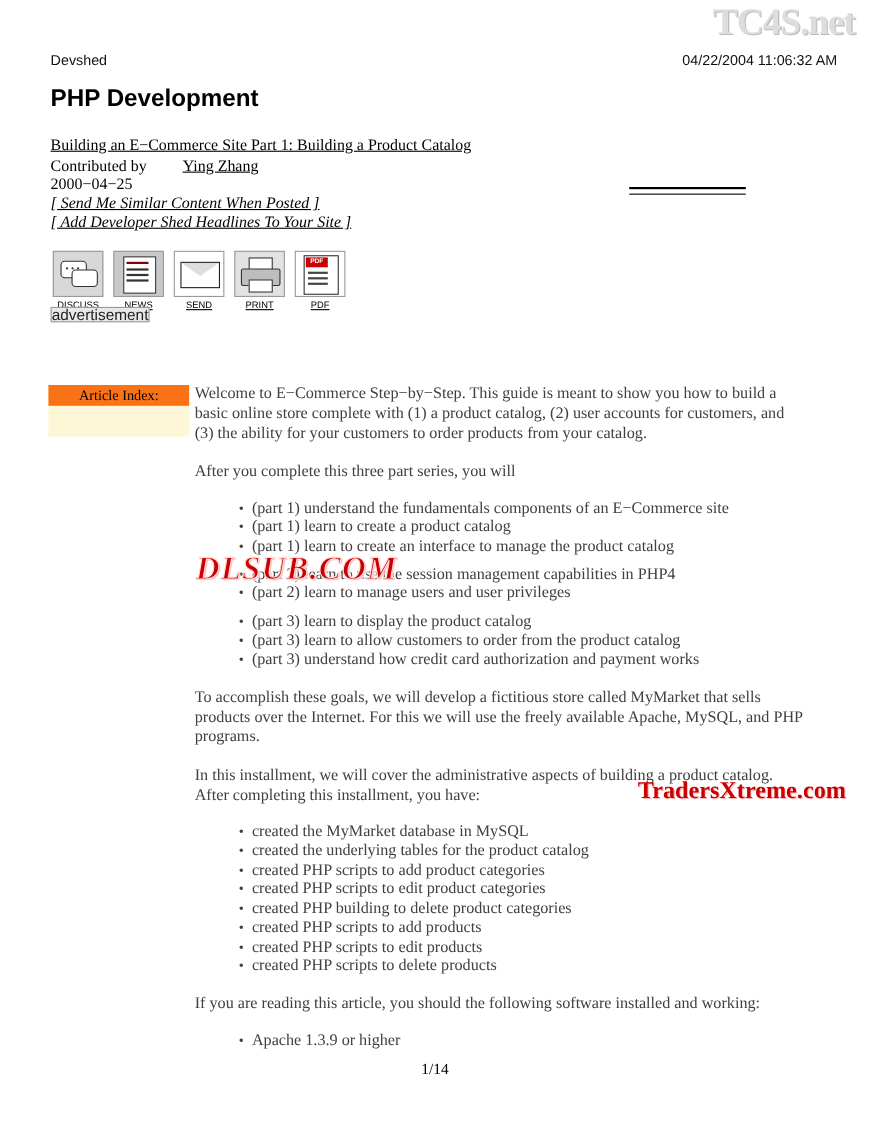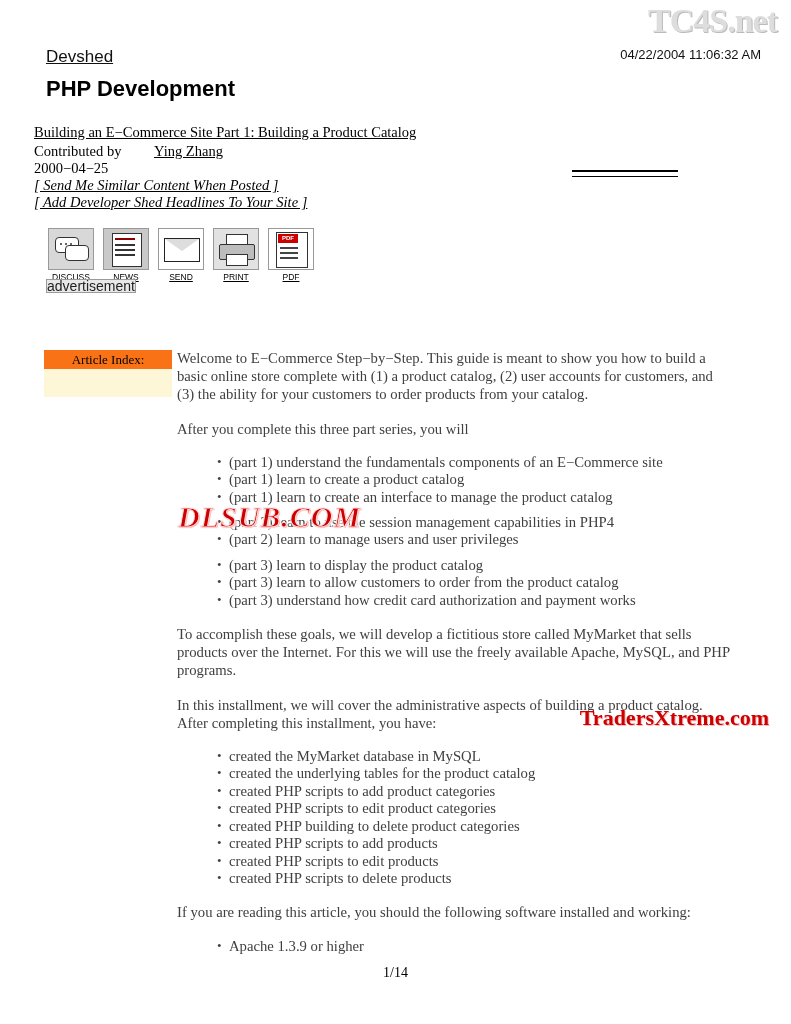--- a/index.html
+++ b/index.html
@@ -61,23 +61,22 @@
     text-shadow: 1px 1px 0 #ffbbbb;
     user-select: none;
   }
 
   
   .hdr-site {
     position: absolute;
     left: 46px;
     top: 47px;
     font-family: "Liberation Sans", sans-serif;
-    font-size: 17px;
+    font-size: 13px;
     color: #111111;
-    text-decoration: underline;
   }
   .hdr-date {
     position: absolute;
     right: 30px;
     top: 47px;
     font-family: "Liberation Sans", sans-serif;
     font-size: 13px;
     color: #111111;
   }
   .doc-title {
@@ -86,21 +85,21 @@
     top: 76px;
     font-family: "Liberation Sans", sans-serif;
     font-size: 22px;
     font-weight: bold;
     color: #000000;
   }
 
   
   .meta {
     position: absolute;
-    left: 34px;
+    left: 46px;
     top: 124px;
     width: 420px;
     font-size: 14.5px;
     line-height: 17px;
   }
   .meta a, .link {
     color: #000000;
     text-decoration: underline;
   }
   .meta .art-link {

